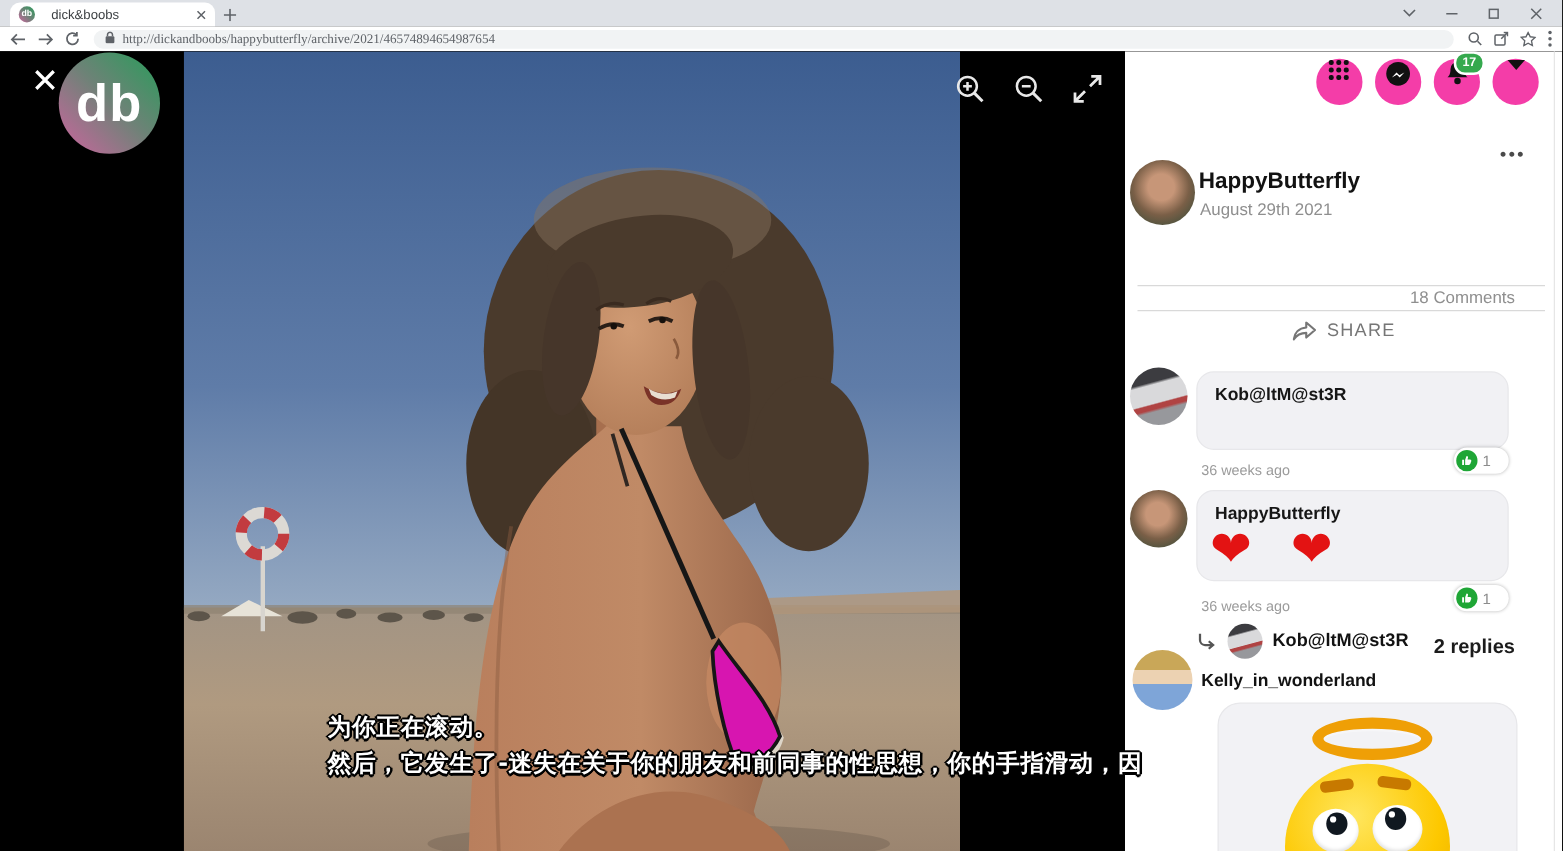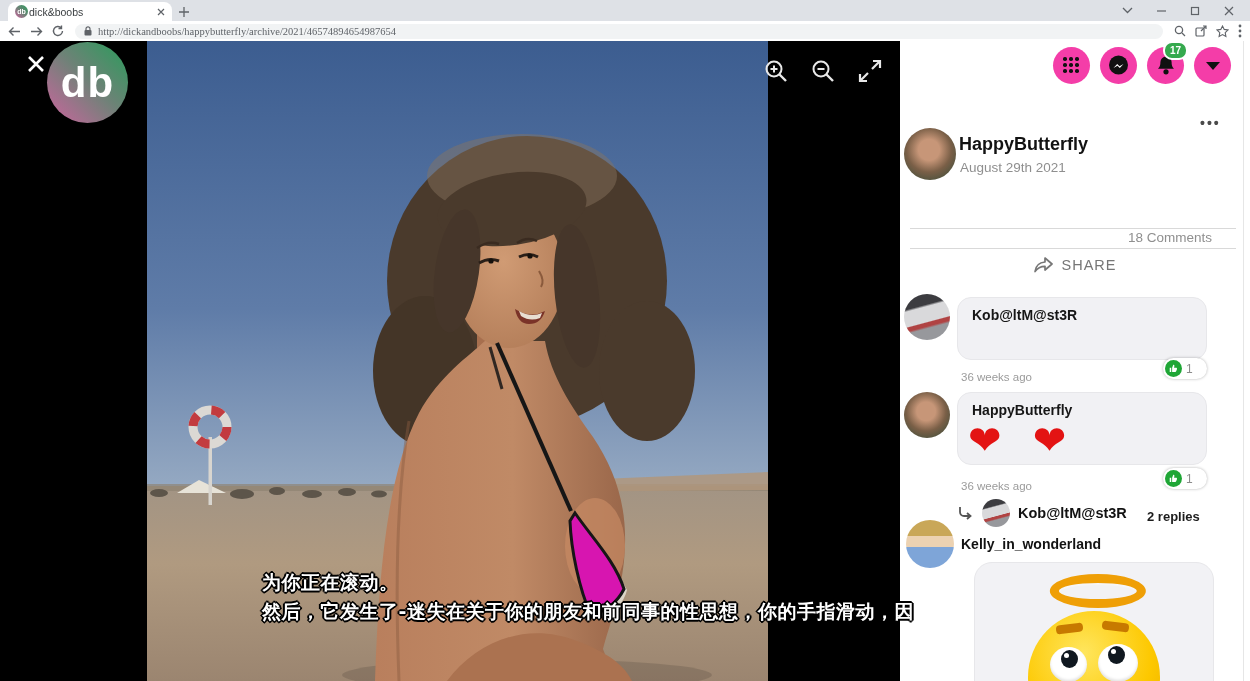--- a/index.html
+++ b/index.html
@@ -1,40 +1,40 @@
 <!DOCTYPE html>
 <html><head>
 <meta charset="utf-8">
 <style>
   html,body{margin:0;padding:0;background:#000;}
   .screen{position:relative;width:1250px;height:681px;overflow:hidden;font-family:"Liberation Sans",sans-serif;background:#000;}
 
   
   .tabstrip{position:relative;height:21px;background:#dee1e6;display:flex;align-items:flex-end;}
-  .tab{margin-left:8px;width:150px;height:19px;background:#fff;border-radius:8px 8px 0 0;display:flex;align-items:center;padding:0 7px;gap:1px;}
+  .tab{margin-left:8px;width:150px;height:19px;background:#fff;border-radius:8px 8px 0 0;display:flex;align-items:center;padding:0 7px;gap:13px;}
   .favicon{width:13px;height:13px;border-radius:50%;background:linear-gradient(225deg,#2f9a5d 5%,#6e8277 50%,#c4679b 95%);color:#fff;font-size:7px;font-weight:bold;display:flex;align-items:center;justify-content:center;flex:0 0 auto;}
   .tab-title{font-size:10.5px;color:#3c4043;flex:1;white-space:nowrap;overflow:hidden;}
   .icon-btn{display:flex;align-items:center;justify-content:center;cursor:pointer;background:none;border:none;padding:0;}
   .newtab{width:24px;height:19px;}
   .win-controls{position:absolute;right:4px;top:0;height:21px;display:flex;align-items:center;}
   .win-controls .icon-btn{width:34px;height:21px;}
   .toolbar{height:20px;background:#fff;display:flex;align-items:center;padding:0 8px;gap:9px;font-family:Liberation Serif, serif;}
   .addr{flex:1;height:15px;background:#f1f3f4;border-radius:8px;display:flex;align-items:center;gap:6px;padding:0 9px;margin:0 2px;}
   .addr-url{font-size:10.5px;color:#5f6368;white-space:nowrap;}
 
   
   .content{position:relative;height:640px;background:#000;overflow:hidden;}
   .photo{position:absolute;left:147px;top:0;width:621px;height:640px;}
   .viewer-close{position:absolute;left:25px;top:12px;width:22px;height:22px;}
   .db-logo{position:absolute;left:47px;top:1px;width:81px;height:81px;border-radius:50%;background:linear-gradient(225deg,#2f9a5d 5%,#6e8277 48%,#c4679b 95%);color:#fff;font-size:42px;font-weight:bold;display:flex;align-items:center;justify-content:center;letter-spacing:1px;}
   .photo-tools{position:absolute;left:762px;top:16px;display:flex;gap:20px;}
   .photo-tools .icon-btn{width:27px;height:27px;}
 
   .pink-actions{position:absolute;left:1053px;top:6px;display:flex;gap:10px;z-index:30;}
-  .pcircle{position:relative;width:37px;height:37px;border-radius:50%;display:flex;align-items:center;justify-content:center;border:none;cursor:pointer;}
+  .pcircle{position:relative;width:37px;height:37px;border-radius:50%;display:flex;align-items:flex-start;justify-content:center;border:none;cursor:pointer;}
   .grid-dots{width:17px;height:17px;display:grid;grid-template-columns:repeat(3,1fr);gap:1.5px;}
   .grid-dots i{width:3.5px;height:3.5px;background:#111;border-radius:50%;}
   .badge{position:absolute;top:-6px;right:-4px;min-width:15px;height:15px;padding:0 3px;border-radius:9px;border:2px solid #fff;color:#fff;font-size:10px;font-weight:bold;display:flex;align-items:center;justify-content:center;}
   .caret-down{width:0;height:0;border-left:7px solid transparent;border-right:7px solid transparent;border-top:8px solid #111;}
 
   
   .panel{position:absolute;left:900px;top:0;width:350px;height:640px;background:#fff;}
   .panel .menu{position:absolute;left:300px;top:74px;font-size:14px;letter-spacing:2px;color:#4a4a4a;font-weight:bold;}
   .avatar{border-radius:50%;position:absolute;}
   .av-hb{background:radial-gradient(circle at 48% 42%,#c79678 0 26%,#7a5f47 55%,#45503c 85%,#39442f);}
@@ -48,21 +48,21 @@
   .bubble{position:absolute;background:#f1f1f4;border:1px solid #e7e7ea;border-radius:14px;box-sizing:border-box;}
   .bub-name{font-size:14px;font-weight:bold;color:#161616;padding:9px 14px 0;}
   .bub-text{font-size:11.5px;color:#2a2a2a;padding:7px 14px 0;}
   .hearts{font-size:40px;color:#e31313;padding:0 10px;letter-spacing:10px;line-height:44px;}
   .like-pill{position:absolute;width:44px;height:21px;background:#fff;border-radius:11px;box-shadow:0 0 3px rgba(0,0,0,.3);display:flex;align-items:center;gap:4px;padding-left:2px;box-sizing:border-box;}
   .like-circle{width:17px;height:17px;border-radius:50%;display:flex;align-items:center;justify-content:center;}
   .like-count{font-size:12px;color:#8c8c8c;}
   .timestamp{position:absolute;font-size:11.5px;color:#9b9b9b;}
   .reply-row{position:absolute;left:58px;top:458px;display:flex;align-items:center;gap:8px;}
   .reply-name{font-size:14.5px;font-weight:bold;color:#121212;}
-  .replies-label{position:absolute;left:247px;top:468px;font-size:13px;font-weight:bold;color:#1c1c1c;}
+  .replies-label{position:absolute;left:247px;top:468px;font-size:16px;font-weight:bold;color:#1c1c1c;}
   .kelly-name{position:absolute;left:61px;top:495px;font-size:14px;font-weight:bold;color:#121212;}
   .bubble-angel{position:absolute;left:74px;top:521px;width:238px;height:119px;background:#f2f2f5;border:1px solid #e7e7ea;border-radius:18px 18px 0 0;overflow:hidden;}
   .halo{position:absolute;left:50%;transform:translateX(-46%);top:11px;width:78px;height:16px;border:9px solid #ef9f06;border-radius:50%;box-shadow:inset 0 2px 0 rgba(255,255,255,.35);}
   .angel-face{position:absolute;left:50%;transform:translateX(-50%);top:48px;width:132px;height:132px;border-radius:50%;background:radial-gradient(circle at 42% 32%,#ffe65e,#fdc800 58%,#e7a900);}
   .brow{position:absolute;width:27px;height:9px;background:#c77900;border-radius:4px;}
   .brow.l{left:28px;top:13px;transform:rotate(-7deg);}
   .brow.r{left:74px;top:11px;transform:rotate(7deg);}
   .eye{position:absolute;width:37px;height:35px;background:#fff;border-radius:50%;box-shadow:inset 0 -2px 3px rgba(0,0,0,.12);}
   .eye.l{left:22px;top:36px;}
   .eye.r{left:70px;top:33px;width:40px;height:38px;}

